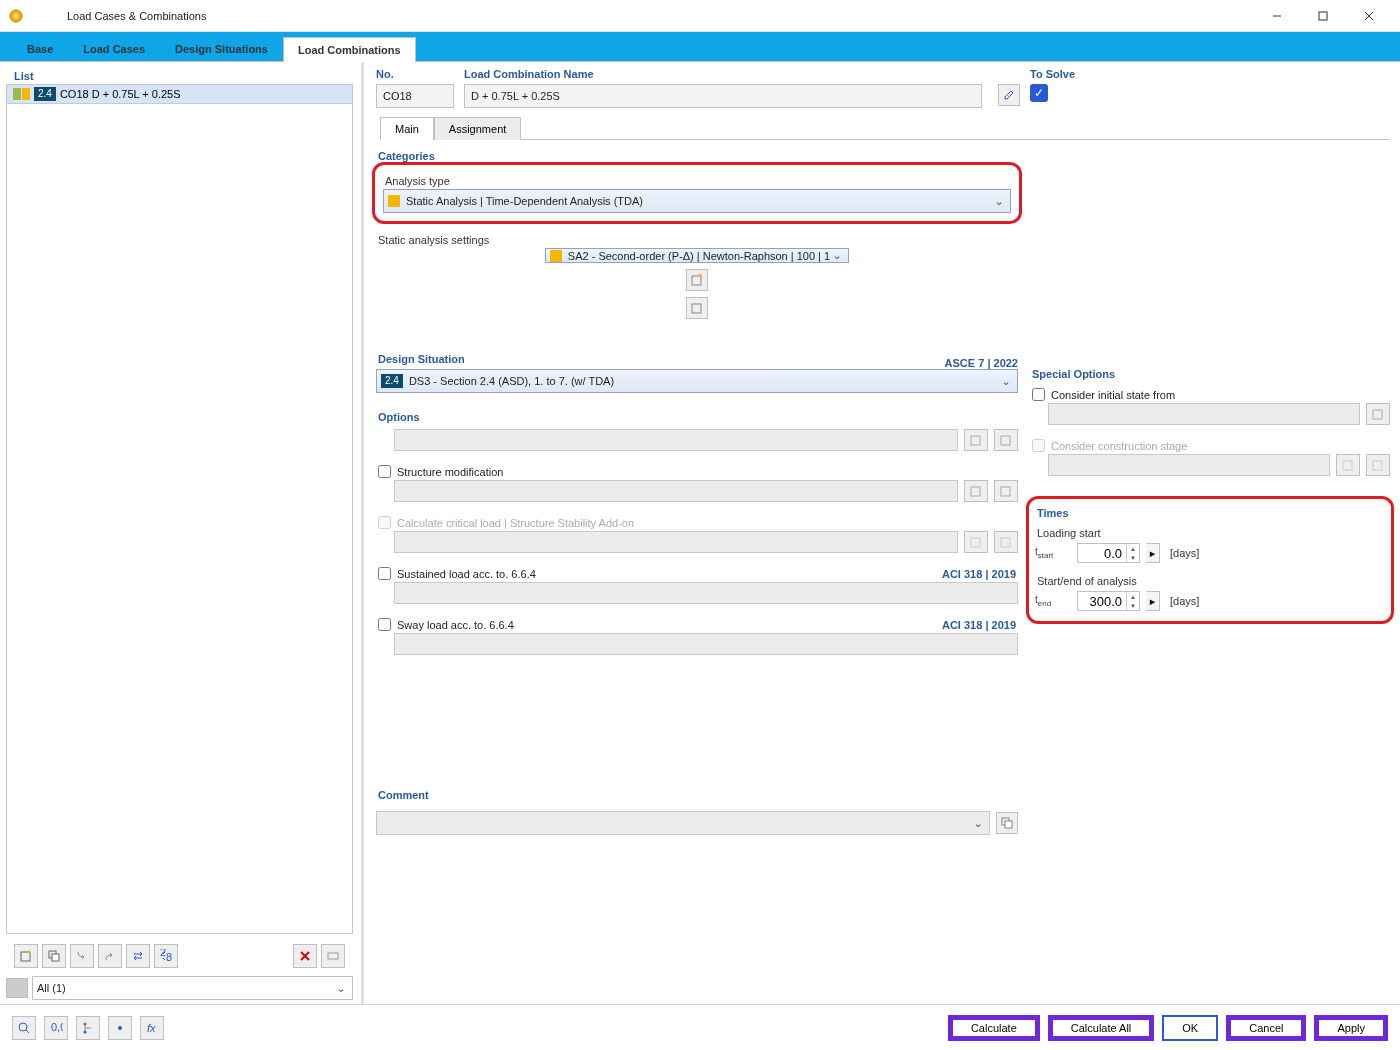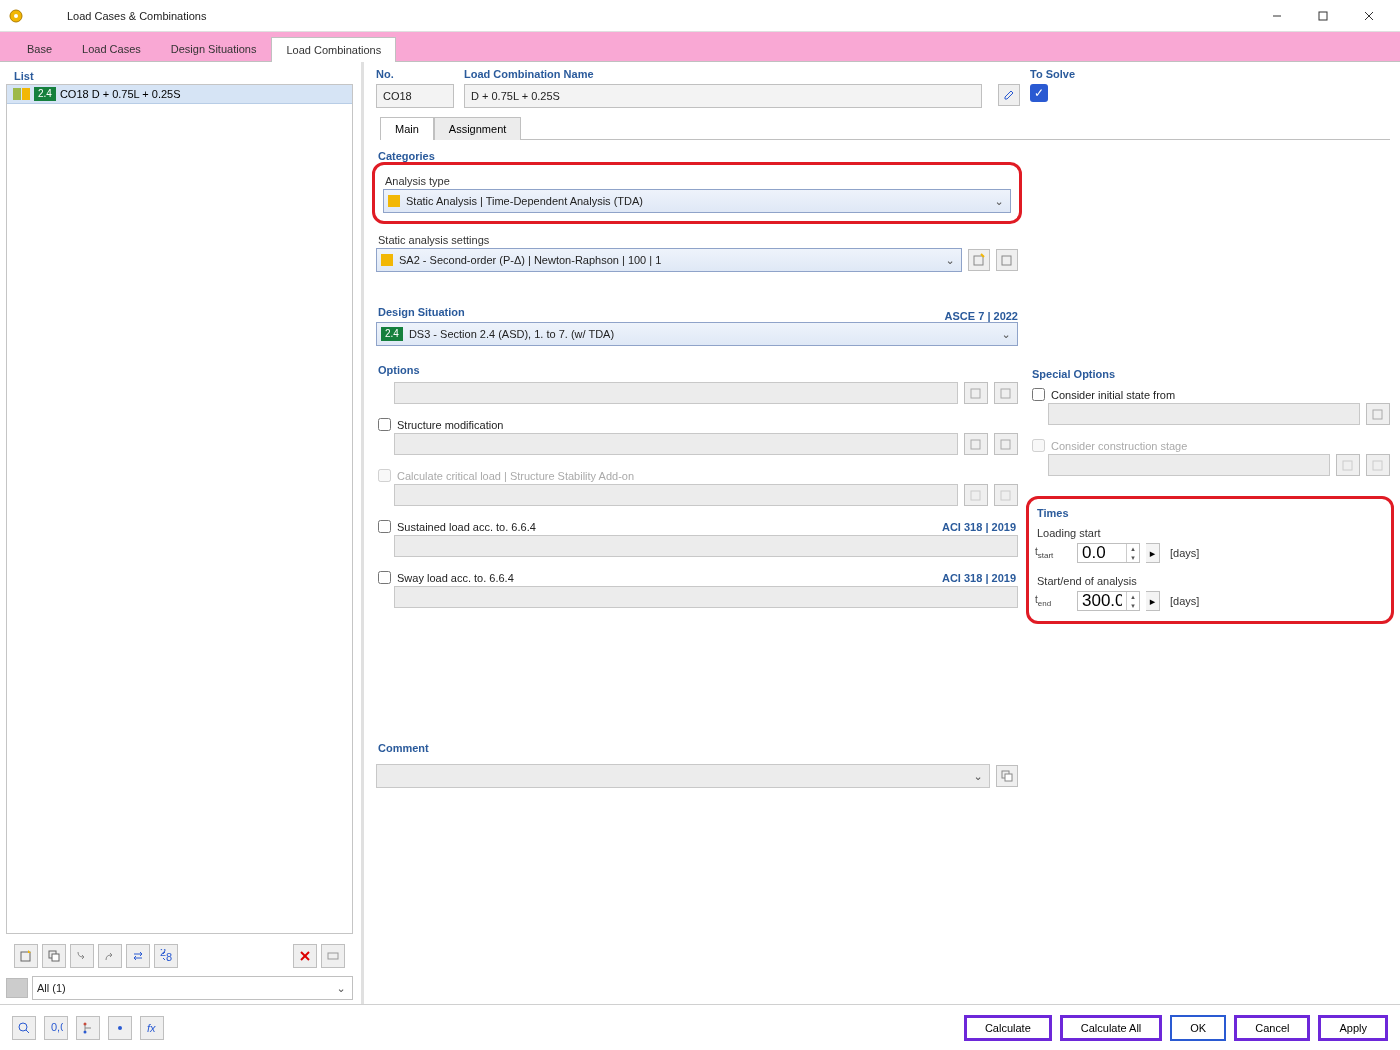--- a/index.html
+++ b/index.html
@@ -7,34 +7,34 @@
 
 
 .titlebar { height: 32px; display: flex; align-items: center; padding: 0 8px; border-bottom: 1px solid #e0e0e0; }
 .titlebar .icon-app { width: 16px; height: 16px; margin-right: 6px; }
 .titlebar .title { flex: 1; color: #222; margin-left: 37px; }
 .titlebar .winbtns { display: flex; gap: 0; }
 .titlebar .winbtn { width: 46px; height: 30px; display: flex; align-items: center; justify-content: center; cursor: default; }
 .titlebar .winbtn svg { width: 10px; height: 10px; }
 
 
-.maintabs { height: 30px; display: flex; align-items: flex-end; padding: 0 12px; border-bottom: 1px solid #c0c0c0; background: #f9a8d4; }
+.maintabs { height: 30px; display: flex; align-items: flex-end; padding: 0 12px; border-bottom: 1px solid #c0c0c0; background: #0ea5e9; font-weight: bold; }
 .maintab { padding: 6px 14px; color: #333; cursor: default; border: 1px solid transparent; border-bottom: none; }
 .maintab.active { background: #fff; border-color: #c0c0c0; position: relative; top: 1px; }
 
 
 .mainarea { display: flex; height: calc(1050px - 32px - 30px - 46px); }
 
 
 .leftpanel { width: 364px; border-right: 3px solid #e0e0e0; display: flex; flex-direction: column; padding: 4px 0 0 6px; }
 .panel-header { color: #2a5a9b; font-weight: 600; padding: 4px 8px 2px; }
 .listbox { flex: 1; border: 1px solid #c5c5c5; background: #fff; margin: 0 8px 6px 0; overflow: auto; }
 .listrow { display: flex; align-items: center; padding: 2px 6px; gap: 4px; background: #d6e4f5; border-bottom: 1px solid #b8cde6; }
 .colorchip { width: 8px; height: 12px; display: inline-block; }
-.badge { background: #15803d; color: #fff; padding: 0 4px; line-height: 14px; font-size: 10px; }
+.badge { background: #0c4a6e; color: #fff; padding: 0 4px; line-height: 14px; font-size: 10px; }
 .listrow .label { color: #000; }
 
 .leftpanel .toolbar { display: flex; align-items: center; gap: 4px; padding: 4px 8px; margin-right: 8px; }
 .iconbtn { width: 24px; height: 24px; border: 1px solid #bfbfbf; background: #efefef; display: flex; align-items: center; justify-content: center; cursor: default; }
 .iconbtn.small { width: 22px; height: 22px; }
 .iconbtn svg { width: 14px; height: 14px; }
 .toolbar .spacer { flex: 1; }
 .toolbar .delbtn svg { stroke: #d00; }
 
 .filterrow { display: flex; align-items: center; padding: 4px 8px 4px 0; gap: 4px; }
@@ -56,58 +56,58 @@
 .colR { width: 360px; }
 
 .section-title { color: #2a5a9b; font-weight: 600; padding: 4px 0 4px 2px; }
 .fieldlabel { color: #333; padding: 4px 0 2px 2px; }
 .dropdown { height: 24px; border: 1px solid #8fa3c9; background: linear-gradient(#eef3fb,#dfe8f6); display: flex; align-items: center; padding: 0 4px; position: relative; cursor: default; }
 .dropdown .dd-chip { width: 12px; height: 12px; background: #f2b705; margin-right: 6px; }
 .dropdown .dd-text { flex: 1; color: #222; white-space: nowrap; overflow: hidden; text-overflow: ellipsis; }
 .dropdown .dd-arrow { width: 14px; text-align: center; color: #555; }
 .dropdown.plain { background: #fff; border-color: #c0c0c0; }
 
-.ddrow { display: flex; align-items: center; gap: 6px; }
+.ddrow { display: flex; align-items: center; gap: 6px; flex-direction: column; }
 .ddrow .dropdown { flex: 1; }
 
 .highlightbox { border: 3px solid #e01b24; border-radius: 12px; padding: 6px 8px 8px; margin: -4px -4px 6px -4px; }
 .highlightbox.tight { padding: 4px 6px 8px; }
 
 .spacer-v { height: 30px; }
 
 .optrow { display: flex; align-items: center; gap: 6px; padding: 4px 2px 0; }
 .optrow input[type=checkbox] { width: 13px; height: 13px; }
 .optrow .optlabel { flex: 1; color: #222; }
 .optrow .right-tag { color: #2a5a9b; font-weight: 600; }
 .optrow.disabled .optlabel { color: #aaa; }
 .optdd { display: flex; align-items: center; gap: 6px; margin: 2px 0 10px 18px; }
 .optdd .dropdown { flex: 1; background: #ececec; border-color: #c8c8c8; height: 22px; }
 .optdd .iconbtn { width: 24px; height: 22px; }
 
 .timesrow { display: flex; align-items: center; gap: 6px; padding: 2px 0; }
 .timesrow .tlabel { width: 36px; color: #444; font-size: 10px; }
 .timesrow .tlabel sub { font-size: 8px; }
 .spinner { display: flex; align-items: center; border: 1px solid #bfbfbf; height: 20px; background: #fff; }
-.spinner input { width: 48px; border: none; padding: 0 4px; height: 18px; font-size: 17px; outline: none; }
+.spinner input { width: 48px; border: none; text-align: right; padding: 0 4px; height: 18px; font-size: 13px; outline: none; }
 .spinner .updn { display: flex; flex-direction: column; border-left: 1px solid #ccc; }
 .spinner .updn div { width: 12px; height: 9px; display: flex; align-items: center; justify-content: center; font-size: 7px; line-height: 1; color: #555; cursor: default; }
 .playbtn { width: 14px; height: 20px; display: flex; align-items: center; justify-content: center; border: 1px solid #bfbfbf; border-left: none; background: #f4f4f4; cursor: default; }
 .unit { color: #333; margin-left: 4px; }
 
 .commentrow { display: flex; align-items: center; gap: 6px; margin-top: 6px; }
 .commentrow .dropdown { flex: 1; background: #ececec; border-color: #c8c8c8; }
 
 .ds-tag { color: #2a5a9b; font-weight: 600; float: right; }
 
 .chk-solve { width: 18px; height: 18px; background: #2a5ad2; border-radius: 3px; display: flex; align-items: center; justify-content: center; color: #fff; font-size: 12px; }
 
 
 .bottombar { height: 46px; border-top: 1px solid #d0d0d0; display: flex; align-items: center; padding: 0 12px; gap: 8px; background: #fff; }
 .bottombar .spacer { flex: 1; }
-.btn { height: 26px; padding: 0 18px; border: 3px solid #6d28d9; background: #fff; cursor: default; display: flex; align-items: center; }
+.btn { height: 26px; padding: 0 18px; border: 5px solid #6d28d9; background: #fff; cursor: default; display: flex; align-items: center; }
 .btn.primary { border: 2px solid #2a5ad2; }
 
 .colorstrip { display: flex; gap: 1px; }
 
 </style>
 </head>
 <body>
 
 <div class="titlebar">
   <span class="icon-app">

